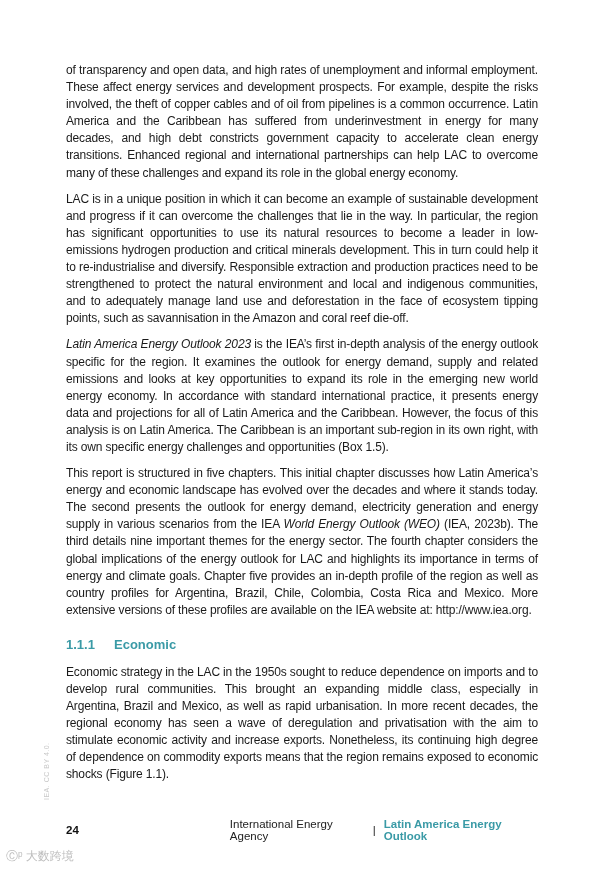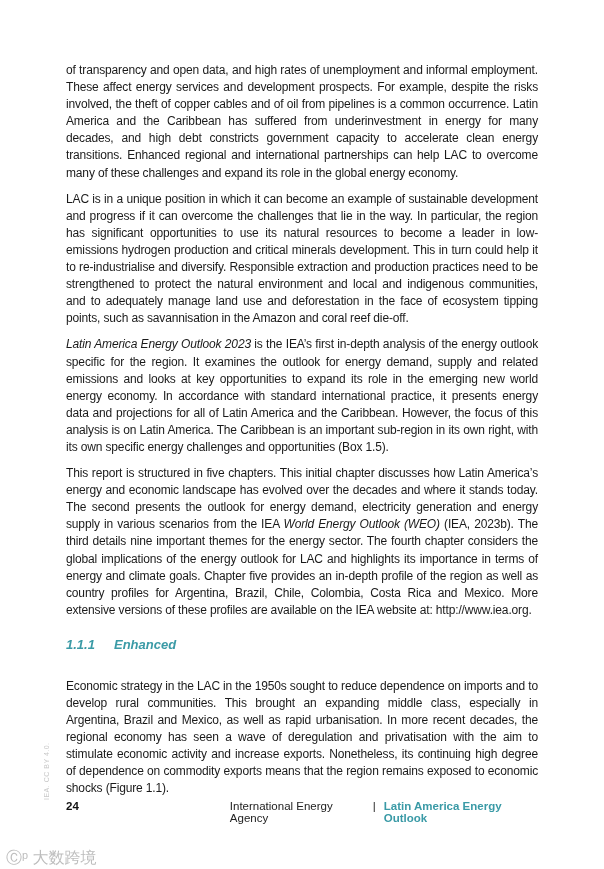--- a/index.html
+++ b/index.html
@@ -1,40 +1,40 @@
 <!DOCTYPE html>
 <html><head>
 <meta charset="utf-8">
 <style>
   html, body { margin: 0; padding: 0; background: #ffffff; }
   body { width: 604px; height: 869px; position: relative; overflow: hidden; font-family: "Liberation Sans", sans-serif; color: #1a1a1a; }
   .page { position: absolute; left: 66px; top: 62px; width: 472px; }
   p.body { margin: 0 0 9px 0; font-size: 12px; line-height: 17.1px; text-align: justify; letter-spacing: -0.15px; }
   p.body i { }
-  .heading { display: flex; align-items: flex-end; margin: 18px 0 26px 0; color: #3a9aa6; font-weight: bold; font-style: italic; font-size: 13px; }
+  .heading { display: flex; align-items: flex-end; margin: 18px 0 12px 0; color: #3a9aa6; font-weight: bold; font-size: 13px; }
   .heading .num { width: 48px; }
-  .footer { position: absolute; top: 800px; left: 66px; width: 472px; display: flex; font-size: 11.5px; }
+  .footer { position: absolute; top: 818px; left: 66px; width: 472px; display: flex; align-items: center; font-size: 11.5px; }
   .footer .pg { font-weight: bold; color: #111; width: 132px; }
   .footer .org { color: #222; margin-left: 40px; }
   .footer .sep { margin: 0 8px; color: #222; }
   .footer .title { color: #3a9aa6; font-weight: bold; }
   .vlicense { position: absolute; left: 43px; top: 800px; transform: rotate(-90deg); transform-origin: left top; font-size: 7px; color: #c8c8c8; letter-spacing: 0.5px; white-space: nowrap; }
-  .wm { position: absolute; left: 6px; top: 848px; font-size: 16px; color: #bdbdbd; white-space: nowrap; }
+  .wm { position: absolute; left: 6px; top: 848px; font-size: 12px; color: #bdbdbd; white-space: nowrap; }
 </style>
 </head>
 <body>
 
 <div class="page">
   <p class="body">of transparency and open data, and high rates of unemployment and informal employment. These affect energy services and development prospects. For example, despite the risks involved, the theft of copper cables and of oil from pipelines is a common occurrence. Latin America and the Caribbean has suffered from underinvestment in energy for many decades, and high debt constricts government capacity to accelerate clean energy transitions. Enhanced regional and international partnerships can help LAC to overcome many of these challenges and expand its role in the global energy economy.</p>
   <p class="body">LAC is in a unique position in which it can become an example of sustainable development and progress if it can overcome the challenges that lie in the way. In particular, the region has significant opportunities to use its natural resources to become a leader in low-emissions hydrogen production and critical minerals development. This in turn could help it to re-industrialise and diversify. Responsible extraction and production practices need to be strengthened to protect the natural environment and local and indigenous communities, and to adequately manage land use and deforestation in the face of ecosystem tipping points, such as savannisation in the Amazon and coral reef die-off.</p>
   <p class="body"><i>Latin America Energy Outlook 2023</i><span> is the IEA’s first in-depth analysis of the energy outlook specific for the region. It examines the outlook for energy demand, supply and related emissions and looks at key opportunities to expand its role in the emerging new world energy economy. In accordance with standard international practice, it presents energy data and projections for all of Latin America and the Caribbean. However, the focus of this analysis is on Latin America. The Caribbean is an important sub-region in its own right, with its own specific energy challenges and opportunities (Box 1.5).</span></p>
   <p class="body"><span>This report is structured in five chapters. This initial chapter discusses how Latin America’s energy and economic landscape has evolved over the decades and where it stands today. The second presents the outlook for energy demand, electricity generation and energy supply in various scenarios from the IEA </span><i>World Energy Outlook (WEO)</i><span> (IEA, 2023b). The third details nine important themes for the energy sector. The fourth chapter considers the global implications of the energy outlook for LAC and highlights its importance in terms of energy and climate goals. Chapter five provides an in-depth profile of the region as well as country profiles for Argentina, Brazil, Chile, Colombia, Costa Rica and Mexico. More extensive versions of these profiles are available on the IEA website at: http://www.iea.org.</span></p>
   <div class="heading">
     <span class="num">1.1.1</span>
-    <span>Enhanced</span>
+    <span>Economic</span>
   </div>
   <p class="body">Economic strategy in the LAC in the 1950s sought to reduce dependence on imports and to develop rural communities. This brought an expanding middle class, especially in Argentina, Brazil and Mexico, as well as rapid urbanisation. In more recent decades, the regional economy has seen a wave of deregulation and privatisation with the aim to stimulate economic activity and increase exports. Nonetheless, its continuing high degree of dependence on commodity exports means that the region remains exposed to economic shocks (Figure 1.1).</p>
 </div>
 
 <div class="vlicense">IEA. CC BY 4.0.</div>
 
 <div class="footer">
   <span class="pg">24</span>
   <span class="org">International Energy Agency</span>
   <span class="sep">|</span>

